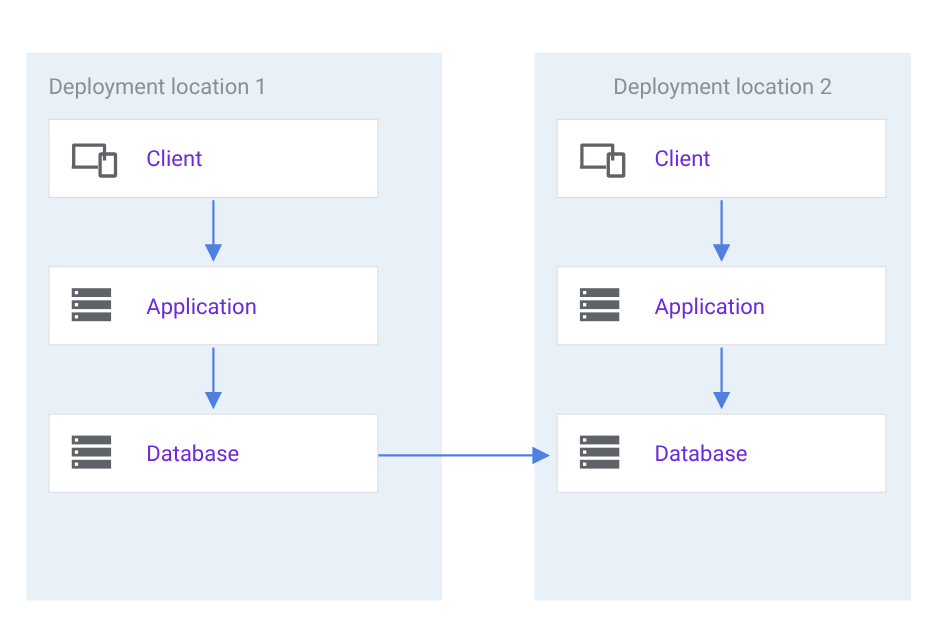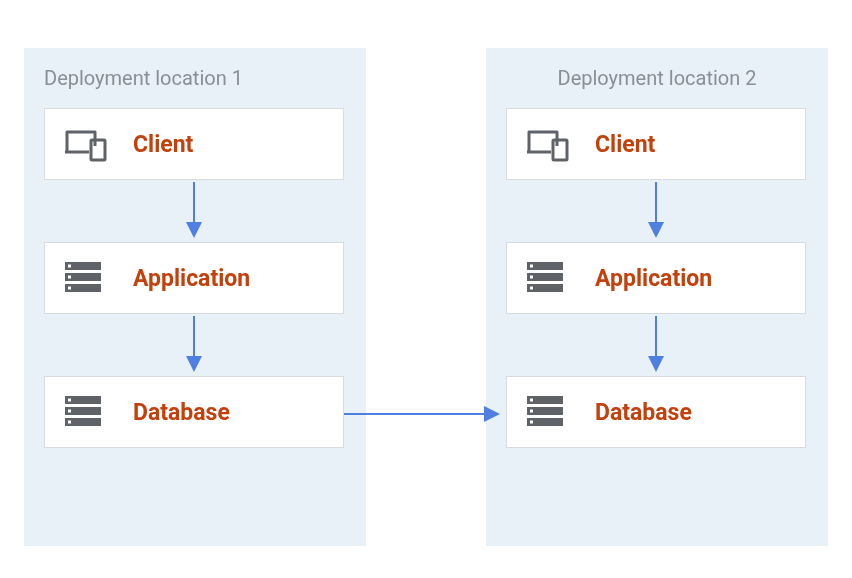--- a/index.html
+++ b/index.html
@@ -27,38 +27,38 @@
     width: 300px;
     height: 72px;
     display: flex;
     align-items: center;
     padding-left: 20px;
     gap: 24px;
     position: relative;
   }
   .node + .arrow-gap { height: 62px; }
   .node-label {
-    color: #c2410c;
-    font-size: 23px;
-    font-weight: 700;
+    color: #6d28d9;
+    font-size: 20px;
+    font-weight: 400;
   }
   .icon {
     width: 44px;
     height: 36px;
     flex-shrink: 0;
   }
   svg.arrow {
     position: absolute;
     overflow: visible;
   }
 </style>
 </head>
 <body>
 
-<div class="region" style="left:24px; top:48px; width:342px; height:498px;">
+<div class="region" style="left:24px; top:48px; width:378px; height:498px;">
   <div class="region-title">Deployment location 1</div>
 
   <div class="node">
     <span class="icon">
       <svg viewBox="0 0 44 36">
           <g fill="none" stroke="#5f6368" stroke-width="3" stroke-linejoin="round">
         <path d="M2 26 V6 H30 V20"></path>
             <path d="M0 26 H24"></path>
         <rect x="26" y="14" width="14" height="20" rx="1"></rect>
       </g>

